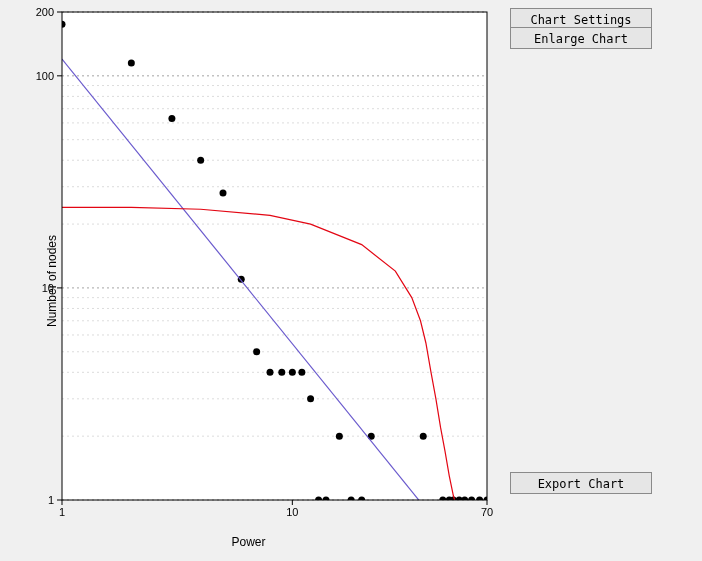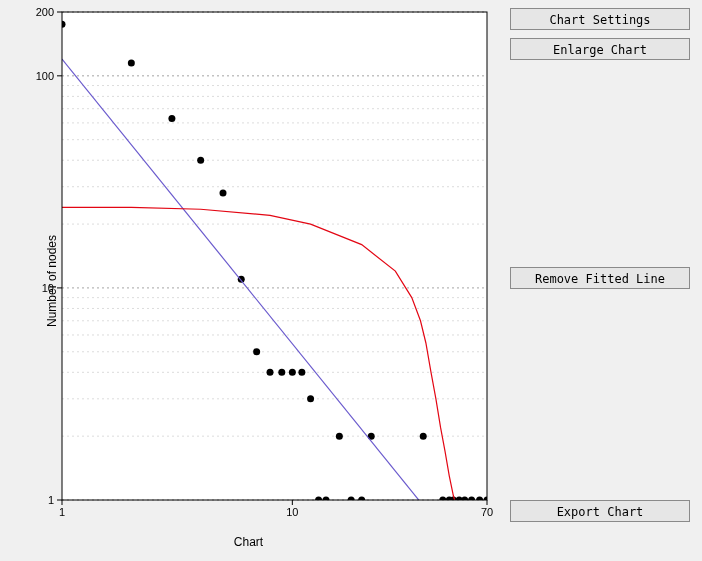--- a/index.html
+++ b/index.html
@@ -46,21 +46,21 @@
     font-size: 12px;
   }
   .tick-label {
     font-family: Arial, sans-serif;
     font-size: 11px;
     fill: #000;
   }
   .btn {
     position: absolute;
     left: 510px;
-    width: 180px;
+    width: 142px;
     height: 22px;
     border: 1px solid #8a8a8a;
     background: #e6e6e6;
     font-family: "SimSun", "NSimSun", monospace;
     font-size: 12px;
     text-align: center;
     line-height: 20px;
     cursor: pointer;
     box-sizing: border-box;
   }
@@ -138,21 +138,20 @@
         <circle cx="451.3408589590332" cy="498" r="3.5" fill="#000000" clip-path="url(#plot-clip)"></circle>
         <circle cx="457.1698135751491" cy="498" r="3.5" fill="#000000" clip-path="url(#plot-clip)"></circle>
         <circle cx="462.67774143421354" cy="498" r="3.5" fill="#000000" clip-path="url(#plot-clip)"></circle>
         <circle cx="469.5794722145004" cy="498" r="3.5" fill="#000000" clip-path="url(#plot-clip)"></circle>
         <circle cx="477.58657798328164" cy="498" r="3.5" fill="#000000" clip-path="url(#plot-clip)"></circle>
         <circle cx="485" cy="498" r="3.5" fill="#000000" clip-path="url(#plot-clip)"></circle>
         <path d="M60 57.0494474286686 L485 582.3946948096684 " fill="none" stroke="#6a5acd" stroke-width="1.2" clip-path="url(#plot-clip)"></path>
         <path d="M60 205.28626431446963 L129.3392683654921 205.28626431446963 L198.67853673098418 207.22538252460356 L268.01780509647625 213.30042221279194 L308.57867691772987 222.07893896193366 L359.67933202775475 242.6315116954695 L393.3384730687215 269.12838639060226 L409.7745975835059 295.625261085735 L418.4788171044755 318.77250435496666 L423.8874542173143 340.9846663650572 L429.01860039324686 370.31575584773475 L433.8993448899751 396.8126305428675 L438.5529941277444 425.3793611747256 L442.9997448044596 449.1266372691736 L447.257213648714 473.83501474100024 L451.3408589590332 493.50619593590045 L455.2643194174952 507.7042000476687 " fill="none" stroke="#e30613" stroke-width="1.2" clip-path="url(#plot-clip)"></path>
         <rect x="60" y="10" width="425" height="488" fill="none" stroke="#000" stroke-width="1"></rect>
       </svg>
-    <div class="xlabel">Chart</div>
+    <div class="xlabel">Power</div>
   </div>
 
   <button class="btn" style="top:8px">Chart Settings</button>
-  <button class="btn" style="top:38px">Enlarge Chart</button>
-  <button class="btn" style="top:267px">Remove Fitted Line</button>
-  <button class="btn" style="top:500px">Export Chart</button>
+  <button class="btn" style="top:27px">Enlarge Chart</button>
+  <button class="btn" style="top:472px">Export Chart</button>
 
 </div>
 
 </body></html>

